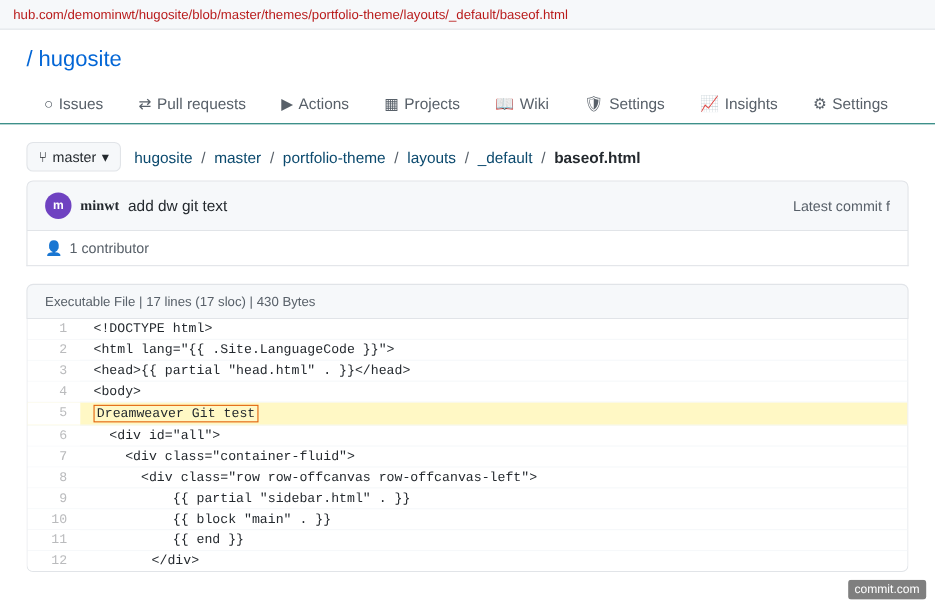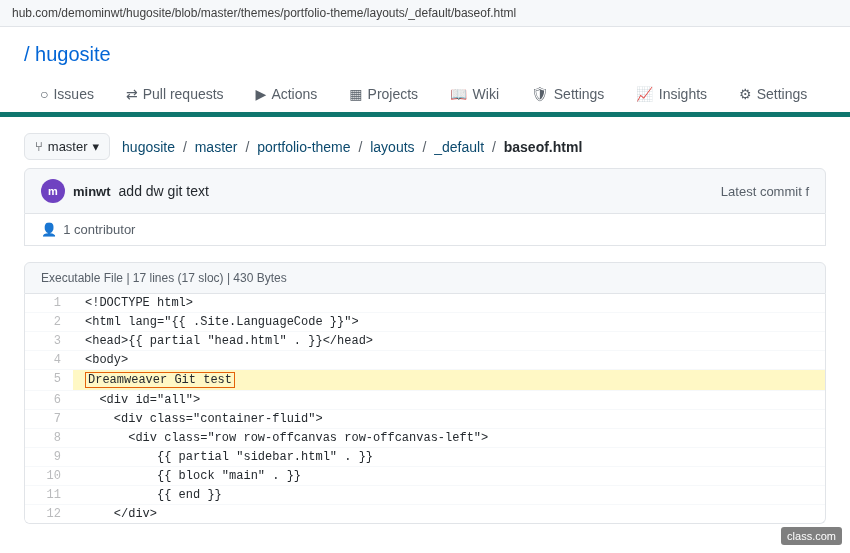--- a/index.html
+++ b/index.html
@@ -4,29 +4,29 @@
   <style>
     * { box-sizing: border-box; margin: 0; padding: 0; }
     body { font-family: -apple-system, BlinkMacSystemFont, "Segoe UI", Helvetica, Arial, sans-serif; font-size: 14px; color: #24292e; background: #fff; }
 
     
     .url-bar {
       background: #f6f8fa;
       border-bottom: 1px solid #e1e4e8;
       padding: 6px 12px;
       font-size: 12px;
-      color: #404040;
+      color: #b91c1c;
       white-space: nowrap;
       overflow: hidden;
     }
 
     
     .repo-header {
       padding: 16px 24px 0;
-      border-bottom: 5px solid #0f766e;
+      border-bottom: 1px solid #0f766e;
     }
     .repo-title {
       font-size: 20px;
       font-weight: 400;
       margin-bottom: 12px;
       color: #0366d6;
     }
     .repo-title a { color: #0366d6; text-decoration: none; }
 
     
@@ -97,21 +97,21 @@
       height: 24px;
       border-radius: 50%;
       background: #6f42c1;
       color: white;
       font-size: 11px;
       display: flex;
       align-items: center;
       justify-content: center;
       font-weight: 600;
     }
-    .commit-author { font-weight: 600; font-size: 13px; }
+    .commit-author { font-weight: 600; font-size: 13px; font-family: Liberation Serif, serif; }
     .commit-message { font-size: 14px; color: #24292e; }
     .latest-commit { font-size: 13px; color: #586069; }
 
     
     .contributors-row {
       margin: 0 24px;
       border: 1px solid #e1e4e8;
       border-top: none;
       padding: 8px 16px;
       display: flex;
@@ -140,21 +140,21 @@
       border-radius: 0 0 6px 6px;
       overflow: hidden;
       font-family: "SFMono-Regular", Consolas, "Liberation Mono", Menlo, monospace;
       font-size: 12px;
     }
     .code-line {
       display: flex;
       align-items: stretch;
       border-bottom: 1px solid #f6f8fa;
     }
-    .code-line:last-child { border-bottom: none; }
+    .code-line:last-child { border-bottom: none; gap: 24px; }
     .line-num {
       min-width: 48px;
       text-align: right;
       padding: 2px 12px 2px 0;
       color: #babbbd;
       background: #fff;
       user-select: none;
       font-size: 12px;
     }
     .line-content {
@@ -335,13 +335,13 @@
     <div class="code-line">
       <div class="line-num">11</div>
       <div class="line-content">          {{ end }}</div>
     </div>
     <div class="code-line">
       <div class="line-num">12</div>
       <div class="line-content">    &lt;/div&gt;</div>
     </div>
   </div>
 
-<div class="watermark">class.com</div>
+<div class="watermark">commit.com</div>
 
 </body></html>

